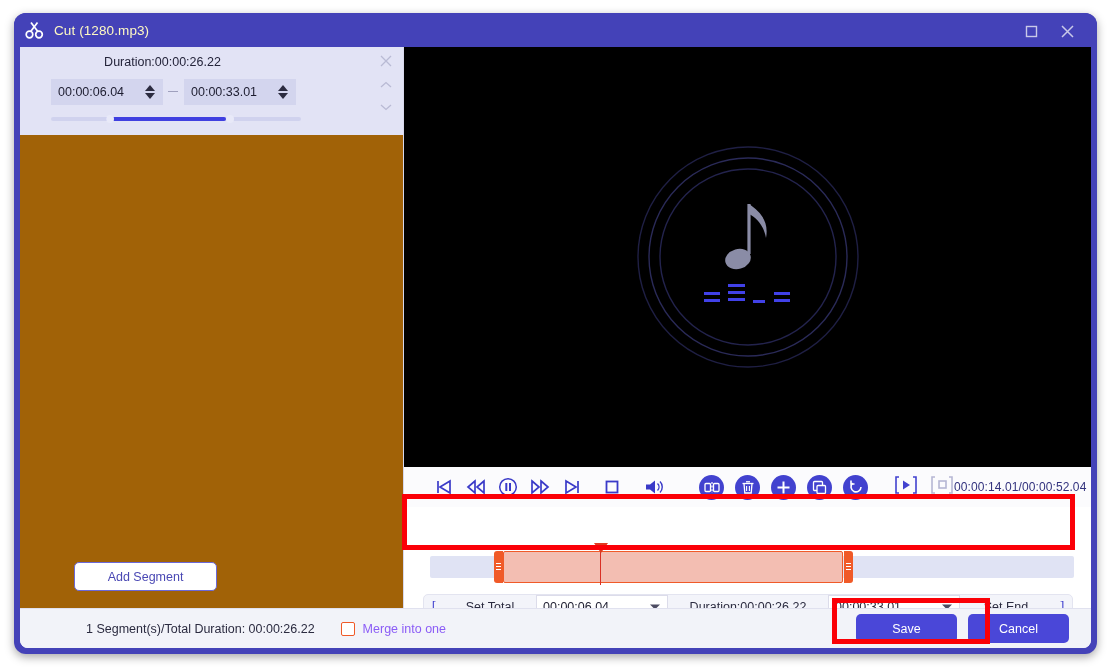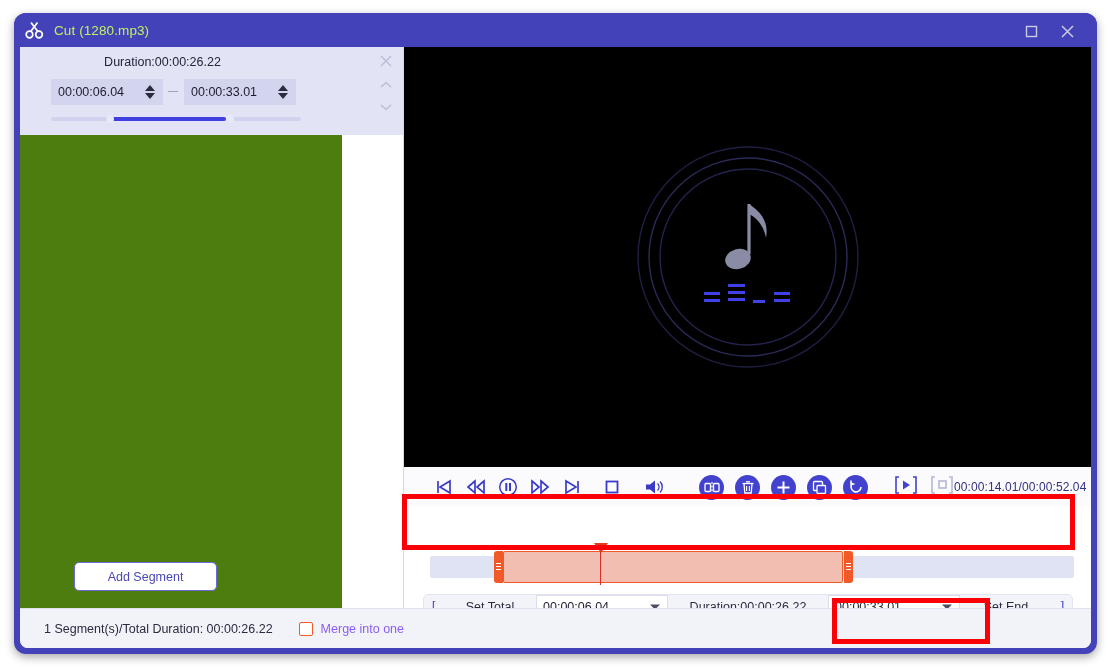--- a/index.html
+++ b/index.html
@@ -28,21 +28,21 @@
     width: 100%; height: 34px;
     background: #4442b8;
     display: flex; align-items: center;
   }
   #scissors-icon {
     margin-left: 11px; margin-right: 9px;
     width: 20px; height: 20px;
     display: flex; align-items: center; justify-content: center;
   }
   #title-text {
-    color: #bef264;
+    color: #fef9c3;
     font-size: 13.5px;
     letter-spacing: 0.1px;
   }
   .winbtn {
     position: absolute; top: 8px;
     width: 20px; height: 20px;
     display: flex; align-items: center; justify-content: center;
   }
   #btn-maximize { right: 56px; }
   #btn-close { right: 20px; }
@@ -158,22 +158,22 @@
   #seg-side-icons {
     position: absolute; right: 6px; top: 7px;
     width: 22px;
     display: flex; flex-direction: column;
     align-items: center; gap: 4px;
   }
 
   
   #left-blank {
     position: absolute; left: 0; top: 88px;
-    width: 322px; height: 473px;
-    background: #4d7c0f;
+    width: 383px; height: 473px;
+    background: #a16207;
   }
   #left-buttons {
     position: absolute; left: 54px; bottom: 17px;
     width: 280px;
     display: flex; gap: 16px;
   }
   .outline-btn {
     width: 143px; height: 29px;
     border: 1px solid #6b68d8;
     border-radius: 5px;
@@ -311,21 +311,21 @@
     flex: 1; text-align: center;
     font-size: 12.5px; color: #2b2b40;
   }
 
   
   #bottombar {
     position: absolute; left: 0; top: 561px;
     width: 1071px; height: 40px;
     background: #f2f3f9;
     border-top: 1px solid #e0e1ef;
-    display: flex; align-items: center;
+    display: flex; align-items: center; padding-left: 42px;
   }
   #bottom-status {
     margin-left: 24px;
     font-size: 12.5px; color: #2b2b40;
   }
   #merge-wrap {
     margin-left: 26px;
     display: flex; align-items: center; gap: 8px;
   }
   #merge-box {
@@ -620,19 +620,23 @@
         <span class="bracket">]</span>
       </div>
     </div>
 
     <div id="bottombar">
       <span id="bottom-status">1 Segment(s)/Total Duration: 00:00:26.22</span>
       <span id="merge-wrap">
         <span id="merge-box"></span>
         <span id="merge-label">Merge into one</span>
       </span>
+      <span id="bottom-actions">
+        <span class="solid-btn">Save</span>
+        <span class="solid-btn">Cancel</span>
+      </span>
     </div>
 
   </div>
 </div>
 
 <div class="annot" id="annot-timeline"></div>
 <div class="annot" id="annot-save"></div>
 
 </body></html>

